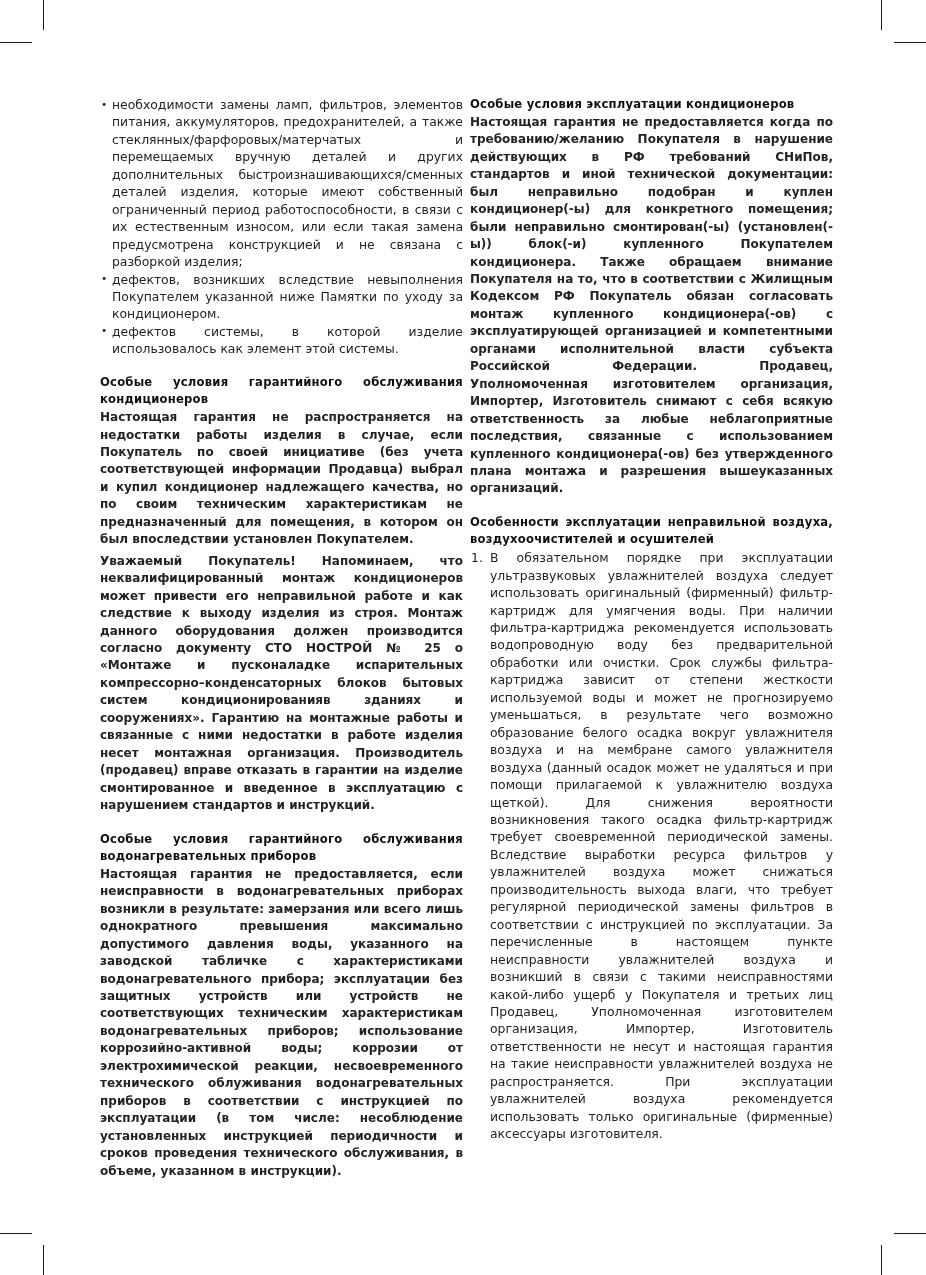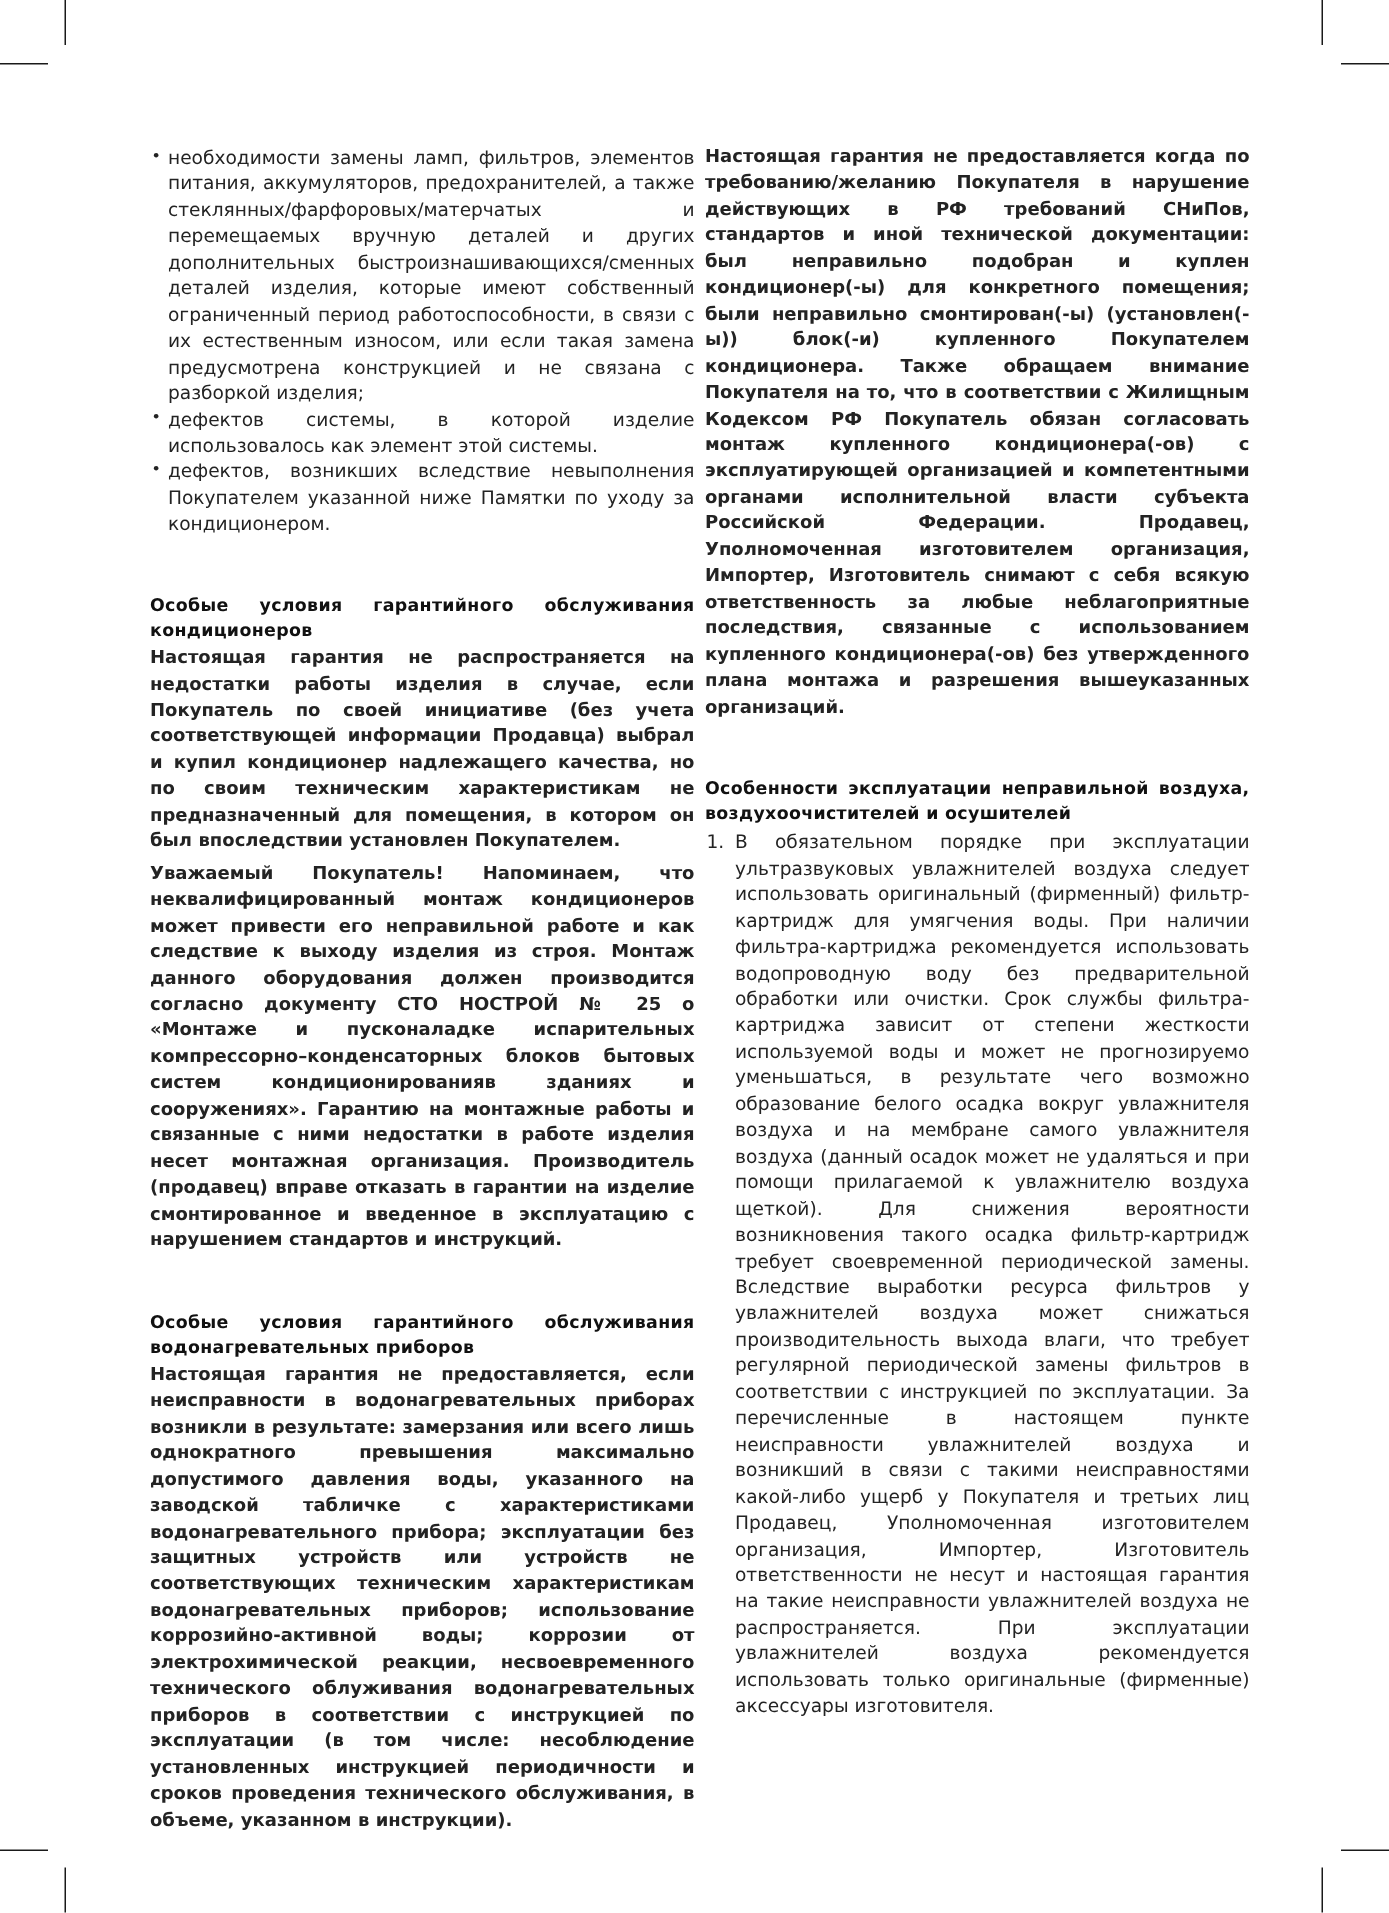--- a/index.html
+++ b/index.html
@@ -56,21 +56,21 @@
     font-size: 11.6px;
     line-height: 17.4px;
     letter-spacing: 0.22px;
     text-align: justify;
     text-align-last: left;
     margin: 0 0 0.5px 0;
     color: #111111;
     -webkit-hyphens: none;
     hyphens: none;
   }
-  .heading.spaced-before { margin-top: 37px; }
+  .heading.spaced-before { margin-top: 16px; }
 
   p.body-text {
     font-size: 12px;
     line-height: 17.45px;
     text-align: justify;
     text-align-last: left;
     margin: 0;
     color: #232323;
     word-spacing: 0.1px;
     font-weight: bold;
@@ -139,35 +139,36 @@
   <div class="crop-mark crop-h cm-tr-h"></div>
   <div class="crop-mark crop-v cm-bl-v"></div>
   <div class="crop-mark crop-h cm-bl-h"></div>
   <div class="crop-mark crop-v cm-br-v"></div>
   <div class="crop-mark crop-h cm-br-h"></div>
 
   <div class="column col-left">
 
     <ul class="bullets">
       <li>необходимости замены ламп, фильтров, элементов питания, аккумуляторов, предохранителей, а также стеклянных/фарфоровых/матерчатых и перемещаемых вручную деталей и других дополнительных быстроизнашивающихся/сменных деталей изделия, которые имеют собственный ограниченный период работоспособности, в связи с их естественным износом, или если такая замена предусмотрена конструкцией и не связана с разборкой изделия;</li>
+      <li>дефектов, возникших вследствие невыполнения Покупателем указанной ниже Памятки по уходу за кондиционером.</li>
       <li>дефектов системы, в которой изделие использовалось как элемент этой системы.</li>
-      <li>дефектов, возникших вследствие невыполнения Покупателем указанной ниже Памятки по уходу за кондиционером.</li>
     </ul>
 
     <h2 class="heading spaced-before">Особые условия гарантийного обслуживания кондиционеров</h2>
     <p class="body-text">Настоящая гарантия не распространяется на недостатки работы изделия в случае, если Покупатель по своей инициативе (без учета соответствующей информации Продавца) выбрал и купил кондиционер надлежащего качества, но по своим техническим характеристикам не предназначенный для помещения, в котором он был впоследствии установлен Покупателем.</p>
     <p class="body-text gap-before">Уважаемый Покупатель! Напоминаем, что неквалифицированный монтаж кондиционеров может привести его неправильной работе и как следствие к выходу изделия из строя. Монтаж данного оборудования должен производится согласно документу СТО НОСТРОЙ № 25 о «Монтаже и пусконаладке испарительных компрессорно–конденсаторных блоков бытовых систем кондиционированияв зданиях и сооружениях». Гарантию на монтажные работы и связанные с ними недостатки в работе изделия несет монтажная организация. Производитель (продавец) вправе отказать в гарантии на изделие смонтированное и введенное в эксплуатацию с нарушением стандартов и инструкций.</p>
 
     <h2 class="heading spaced-before">Особые условия гарантийного обслуживания водонагревательных приборов</h2>
     <p class="body-text">Настоящая гарантия не предоставляется, если неисправности в водонагревательных приборах возникли в результате: замерзания или всего лишь однократного превышения максимально допустимого давления воды, указанного на заводской табличке  с характеристиками водонагревательного прибора; эксплуатации без защитных устройств или устройств не соответствующих техническим характеристикам водонагревательных приборов; использование коррозийно-активной воды; коррозии от электрохимической реакции, несвоевременного технического облуживания водонагревательных приборов в соответствии с инструкцией по эксплуатации (в том числе: несоблюдение установленных инструкцией периодичности и сроков проведения технического обслуживания, в объеме, указанном в инструкции).</p>
 
   </div>
 
   <div class="column col-right">
 
+    <h2 class="heading">Особые условия эксплуатации кондиционеров</h2>
     <p class="body-text">Настоящая гарантия не предоставляется когда по требованию/желанию Покупателя в нарушение действующих в РФ требований СНиПов, стандартов и иной технической документации: был неправильно подобран и куплен кондиционер(-ы) для конкретного помещения; были неправильно смонтирован(-ы) (установлен(-ы)) блок(-и) купленного Покупателем кондиционера. Также обращаем внимание Покупателя на то, что в соответствии с Жилищным Кодексом РФ Покупатель обязан согласовать монтаж купленного кондиционера(-ов) с эксплуатирующей организацией и компетентными органами исполнительной власти субъекта Российской Федерации. Продавец, Уполномоченная изготовителем организация, Импортер, Изготовитель снимают с себя всякую ответственность за любые неблагоприятные последствия, связанные с использованием купленного кондиционера(-ов) без утвержденного плана монтажа и разрешения вышеуказанных организаций.</p>
 
     <h2 class="heading spaced-before">Особенности эксплуатации неправильной воздуха, воздухоочистителей и осушителей</h2>
     <ol class="numbers">
       <li>
         <span class="num-marker">1.</span>
         <span>В обязательном порядке при эксплуатации ультразвуковых увлажнителей воздуха следует использовать оригинальный (фирменный) фильтр-картридж для умягчения воды. При наличии фильтра-картриджа рекомендуется использовать водопроводную воду без предварительной обработки или очистки. Срок службы фильтра-картриджа зависит от степени жесткости используемой воды и может не прогнозируемо уменьшаться, в результате чего возможно образование белого осадка вокруг увлажнителя воздуха и на мембране самого увлажнителя воздуха (данный осадок может не удаляться и при помощи прилагаемой к увлажнителю воздуха щеткой). Для снижения вероятности возникновения такого осадка фильтр-картридж требует своевременной периодической замены. Вследствие выработки ресурса фильтров у увлажнителей воздуха может снижаться производительность выхода влаги, что требует регулярной периодической замены фильтров в соответствии с инструкцией по эксплуатации. За перечисленные в настоящем пункте неисправности увлажнителей воздуха и возникший в связи с такими неисправностями какой-либо ущерб у Покупателя и третьих лиц Продавец, Уполномоченная изготовителем организация, Импортер, Изготовитель ответственности не несут и настоящая гарантия на такие неисправности увлажнителей воздуха не распространяется. При эксплуатации увлажнителей воздуха рекомендуется использовать только оригинальные (фирменные) аксессуары изготовителя.</span>
       </li>
     </ol>
 

